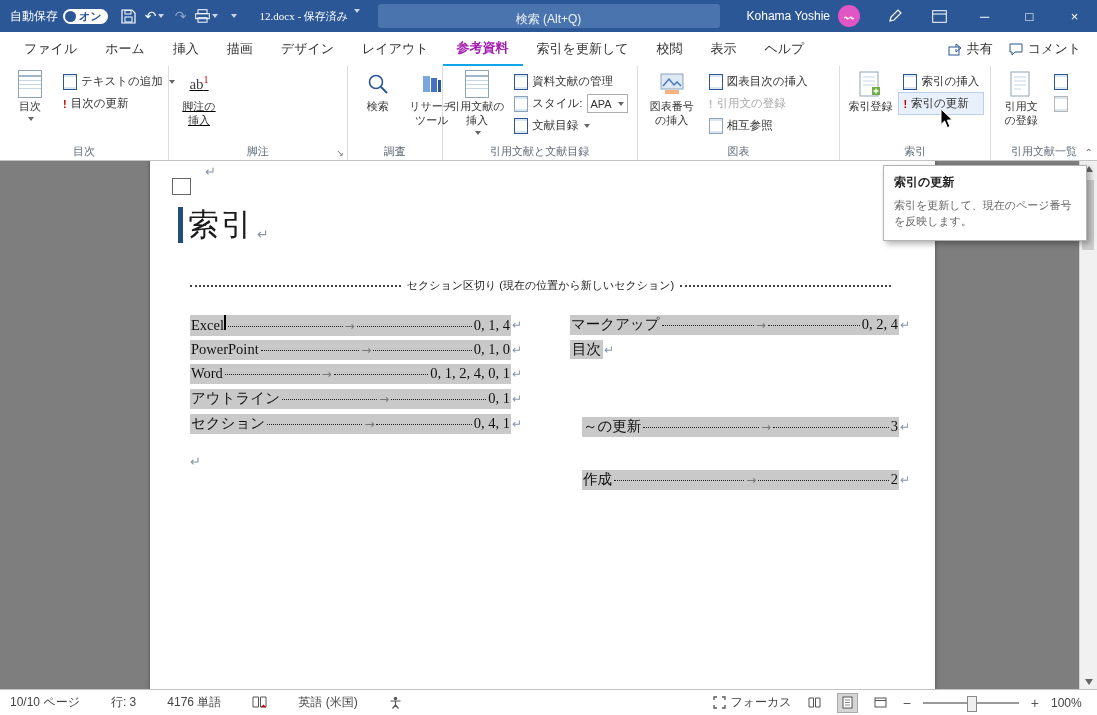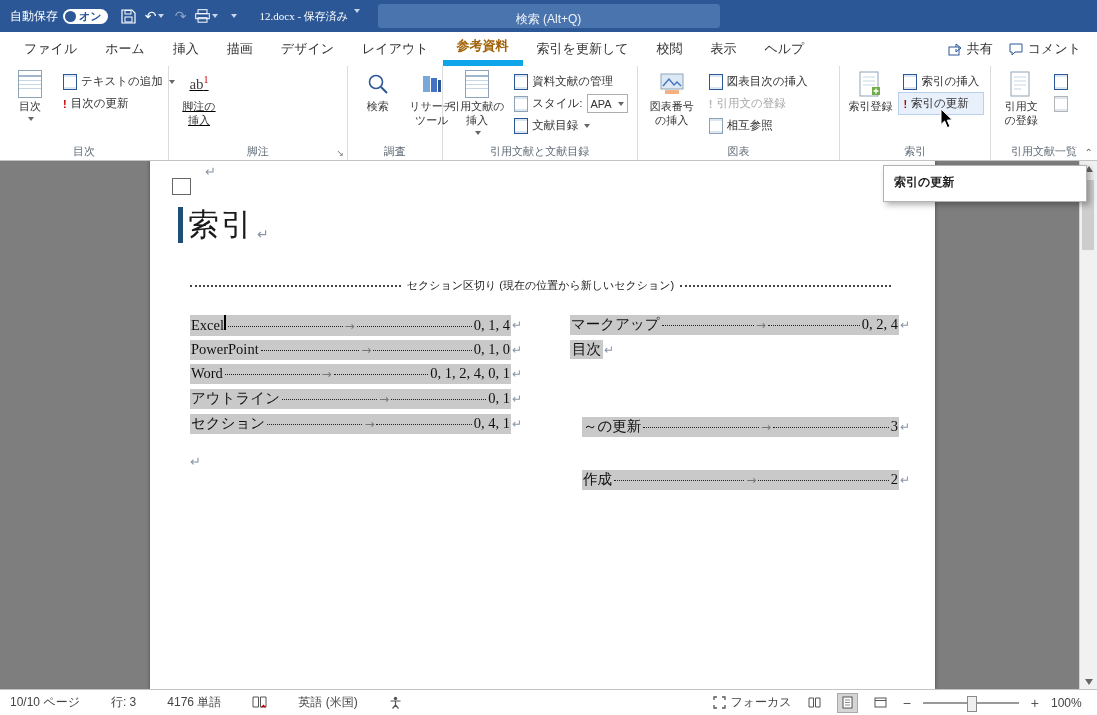--- a/index.html
+++ b/index.html
@@ -27,21 +27,21 @@
   .username{font-size:12px;margin-right:8px;white-space:nowrap;}
   .avatar{width:22px;height:22px;border-radius:50%;background:#e255c4;display:flex;align-items:center;
           justify-content:center;font-size:10px;color:#fff;margin-right:22px;}
   .winbtn{width:45px;height:32px;display:flex;align-items:center;justify-content:center;
           font-size:13px;color:#fff;}
 
   
   .tabrow{position:absolute;top:32px;left:0;right:0;height:34px;background:#fff;display:flex;
           align-items:stretch;padding-left:10px;font-size:13px;color:#333;z-index:15;}
   .tab{display:flex;align-items:center;padding:0 14px;cursor:default;white-space:nowrap;}
-  .tab.active{color:#a16207;border-bottom:6px solid #0ea5e9;font-weight:bold;}
+  .tab.active{color:#a21caf;border-bottom:2px solid #0ea5e9;font-weight:bold;}
   .tab-right{margin-left:auto;display:flex;align-items:center;gap:16px;padding-right:16px;color:#2b5797;}
   .tr-btn{display:flex;align-items:center;gap:5px;font-size:13px;color:#333;}
 
   
   .ribbon{position:absolute;top:66px;left:0;right:0;height:94px;background:#fff;
           border-bottom:1px solid #c3c3c3;display:flex;z-index:15;}
   .group{position:relative;border-right:1px solid #dcdcdc;padding:3px 5px 16px 5px;
          display:flex;gap:4px;align-items:flex-start;}
   .glabel{position:absolute;bottom:1px;left:0;right:0;text-align:center;font-size:11px;color:#5f6a75;
           white-space:nowrap;}
@@ -163,20 +163,38 @@
       <span>12.docx - 保存済み</span>
       <span class="cd"></span>
     </div>
     <div class="searchbox">
       <svg width="13" height="13" viewBox="0 0 13 13">
           <circle cx="5.5" cy="5.5" r="4" fill="none" stroke="#eef3fa" stroke-width="1.4"></circle>
           <line x1="8.6" y1="8.6" x2="12" y2="12" stroke="#eef3fa" stroke-width="1.4"></line>
         </svg>
       <span>検索 (Alt+Q)</span>
     </div>
+    <div class="tb-right">
+      <span class="username">Kohama Yoshie</span>
+      <span class="avatar">〰</span>
+      <span class="tbicon" style="margin-right:18px;">
+        <svg width="14" height="14" viewBox="0 0 14 14">
+            <path d="M2 12l1-4 7-7 3 3-7 7z" fill="none" stroke="#fff" stroke-width="1.2"></path>
+          </svg>
+      </span>
+      <span class="tbicon" style="margin-right:10px;">
+        <svg width="15" height="13" viewBox="0 0 15 13">
+            <rect x="0.7" y="0.7" width="13.6" height="11.6" fill="none" stroke="#fff"></rect>
+            <line x1="0.7" y1="4" x2="14.3" y2="4" stroke="#fff"></line>
+          </svg>
+      </span>
+      <span class="winbtn">─</span>
+      <span class="winbtn">□</span>
+      <span class="winbtn">×</span>
+    </div>
   </div>
 
   <div class="tabrow">
     <div class="tab">ファイル</div>
     <div class="tab">ホーム</div>
     <div class="tab">挿入</div>
     <div class="tab">描画</div>
     <div class="tab">デザイン</div>
     <div class="tab">レイアウト</div>
     <div class="tab active">参考資料</div>
@@ -493,20 +511,21 @@
           <span class="tri-up"></span>
         </span>
       <span class="sthumb"></span>
       <span class="sarrow" style="bottom:0;">
           <span class="tri-dn"></span>
         </span>
     </div>
 
     <div class="tooltip">
       <div class="tt-title">索引の更新</div>
+      <div class="tt-desc">索引を更新して、現在のページ番号を反映します。</div>
     </div>
   </div>
 
   <svg class="cursor" width="14" height="21" viewBox="0 0 14 21">
     <path d="M1 1 L1 16.5 L4.6 13 L7.4 19.6 L10 18.5 L7.2 12.2 L12.2 11.8 Z" fill="#000" stroke="#fff" stroke-width="1"></path>
   </svg>
 
   <div class="statusbar">
     <span class="sb-item">10/10 ページ</span>
     <span class="sb-item">行: 3</span>

